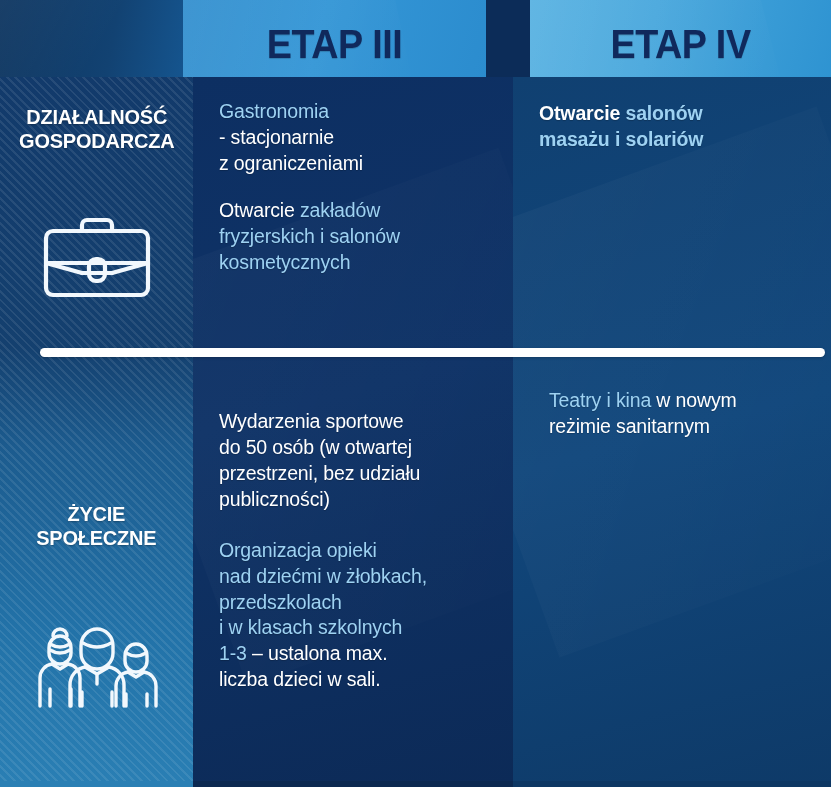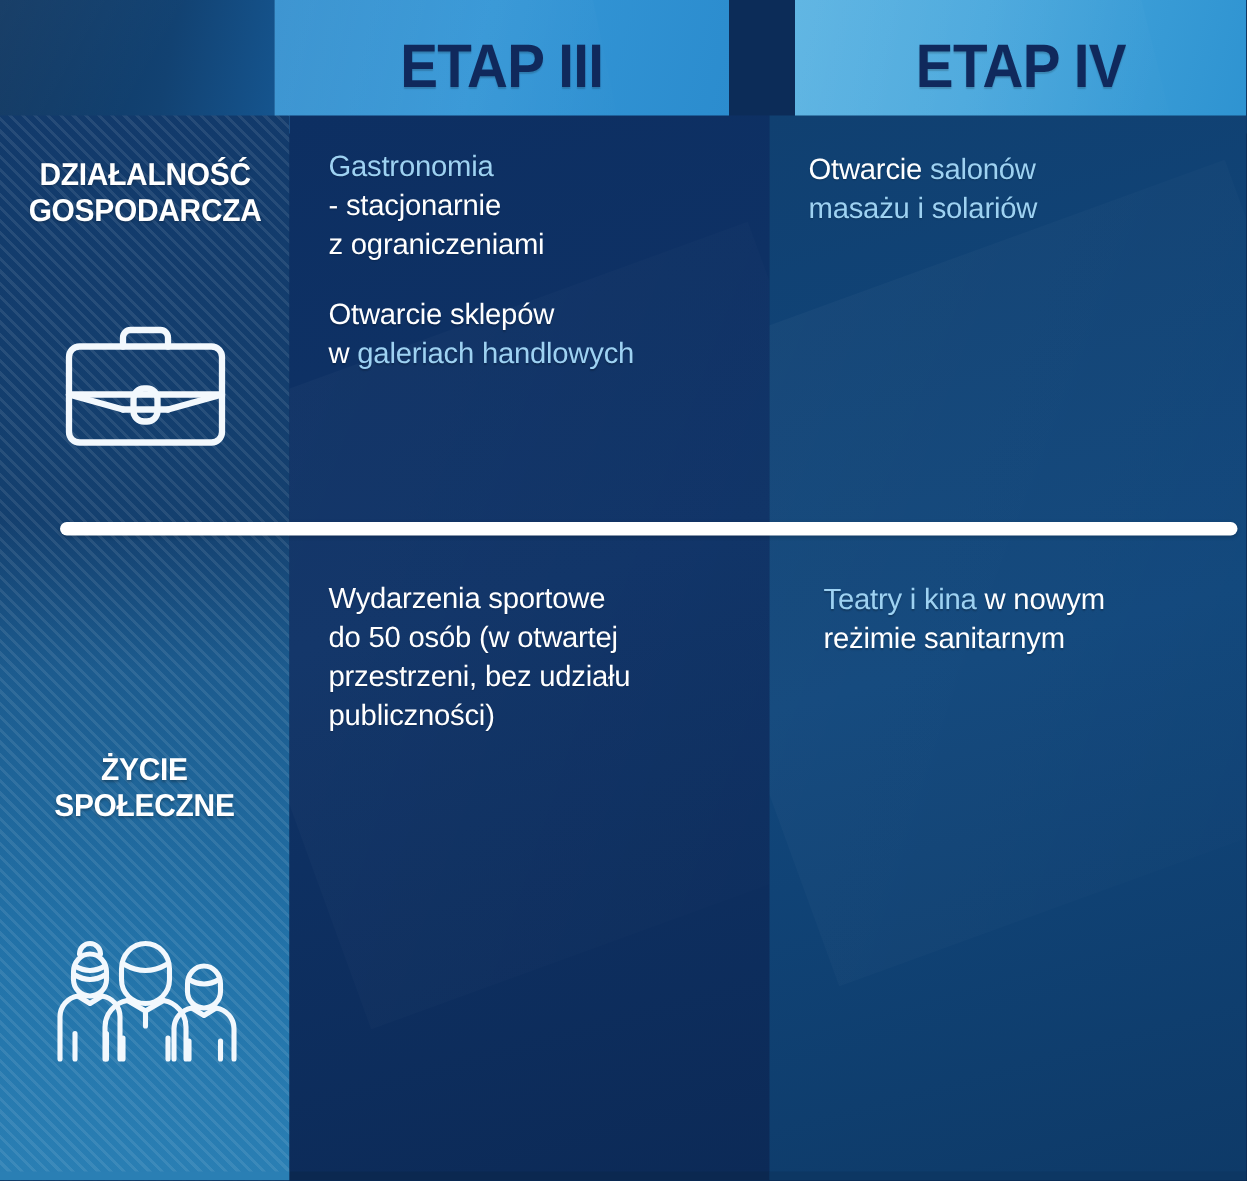--- a/index.html
+++ b/index.html
@@ -171,35 +171,35 @@
     pointer-events: none;
   }
   .cell {
     position: relative;
     z-index: 2;
     padding: 0 16px 0 26px;
     box-sizing: border-box;
   }
   .cell-top { height: 275px; padding-top: 22px; }
   .cell-bot { height: 435px; padding-top: 35px; }
-  .col-4 .cell-top { padding-top: 24px; }
+  .col-4 .cell-top { padding-top: 24px; font-weight: bold; }
   .col-4 .cell-bot { padding-top: 36px; margin-left: 10px; }
 
   .para {
     color: #ffffff;
     font-size: 19.5px;
     line-height: 1.33;
     margin: 0 0 21px 0;
     letter-spacing: -0.15px;
     text-shadow: 0 1px 1px rgba(0,0,0,0.2);
   }
   .para:last-child { margin-bottom: 0; }
   .para .lt { color: #9ed2f2; }
   .para .wt { color: #ffffff; }
-  .col-3 .cell-bot .para { margin-bottom: 25px; }
+  .col-3 .cell-bot .para { margin-bottom: 25px; margin-top: 22px; }
 
   
   .divider {
     position: absolute;
     left: 40px;
     top: 348px;
     width: 785px;
     height: 9px;
     background: #ffffff;
     border-radius: 5px;
@@ -290,24 +290,25 @@
             <path d="M95 80 v12"></path>
             <path d="M116 80 v12"></path>
           </svg>
         </div>
       </div>
     </div>
 
     <div class="col col-3">
       <div class="cell cell-top">
         <p class="para"><span class="lt">Gastronomia</span><span class="wt"><br>- stacjonarnie<br>z ograniczeniami</span></p>
-        <p class="para"><span class="wt">Otwarcie sklepów<br>w </span><span class="lt">galeriach handlowych</span></p>
+        <p class="para"><span class="wt">Otwarcie </span><span class="lt">zakładów<br>fryzjerskich i salonów<br>kosmetycznych</span></p>
       </div>
       <div class="cell cell-bot">
         <p class="para"><span class="wt">Wydarzenia sportowe<br>do 50 osób (w otwartej<br>przestrzeni, bez udziału<br>publiczności)</span></p>
+        <p class="para"><span class="lt">Organizacja opieki<br>nad dziećmi w żłobkach,<br>przedszkolach<br>i w klasach szkolnych<br>1-3 </span><span class="wt">– ustalona max.<br>liczba dzieci w sali.</span></p>
       </div>
     </div>
 
     <div class="col col-4">
       <div class="cell cell-top">
         <p class="para"><span class="wt">Otwarcie </span><span class="lt">salonów<br>masażu i solariów</span></p>
       </div>
       <div class="cell cell-bot">
         <p class="para"><span class="lt">Teatry i kina </span><span class="wt">w nowym<br>reżimie sanitarnym</span></p>
       </div>

